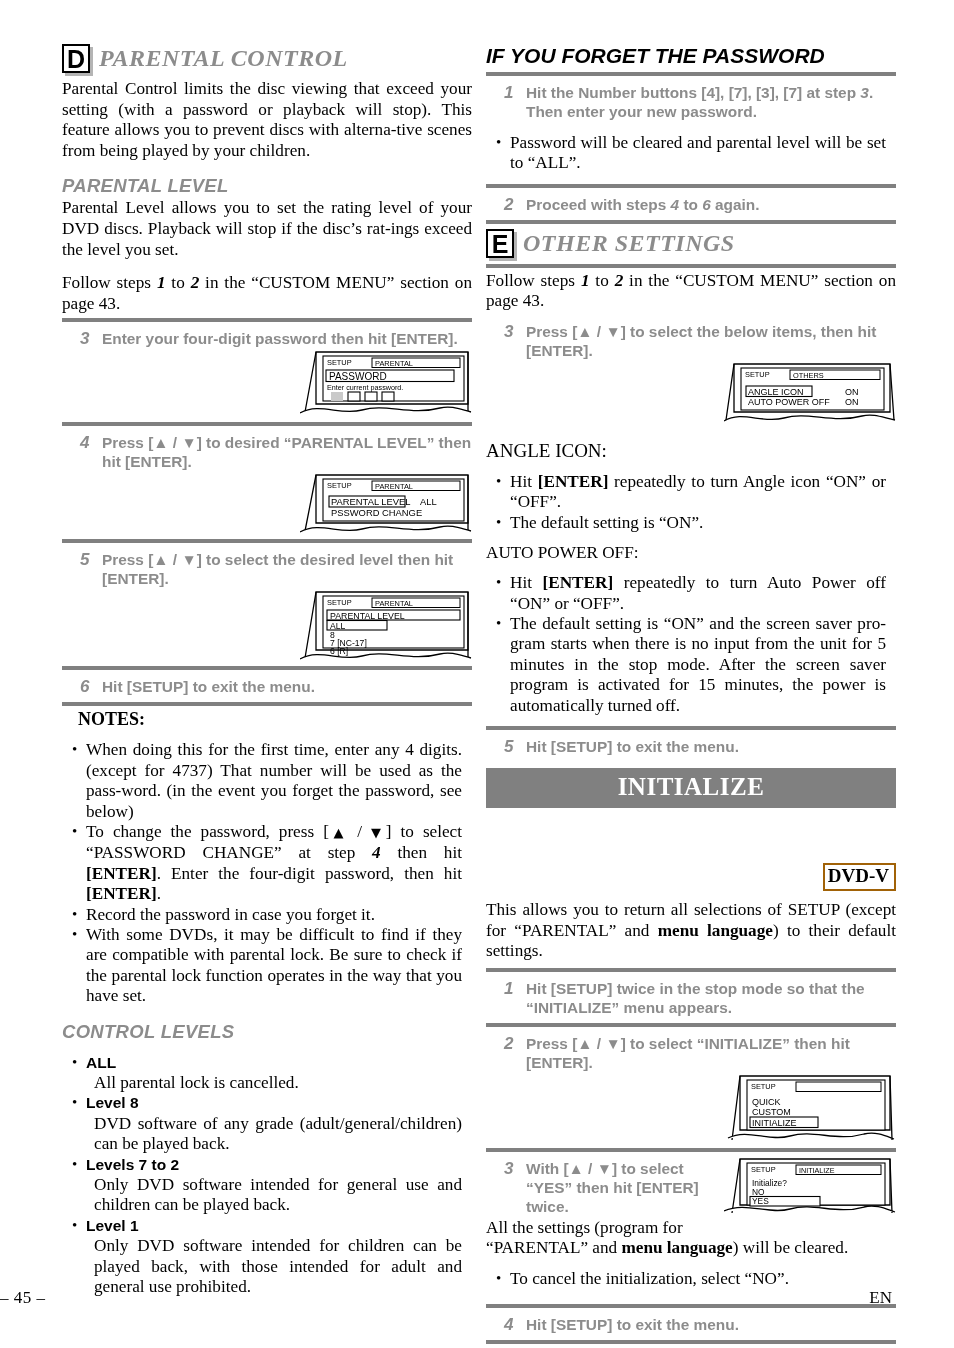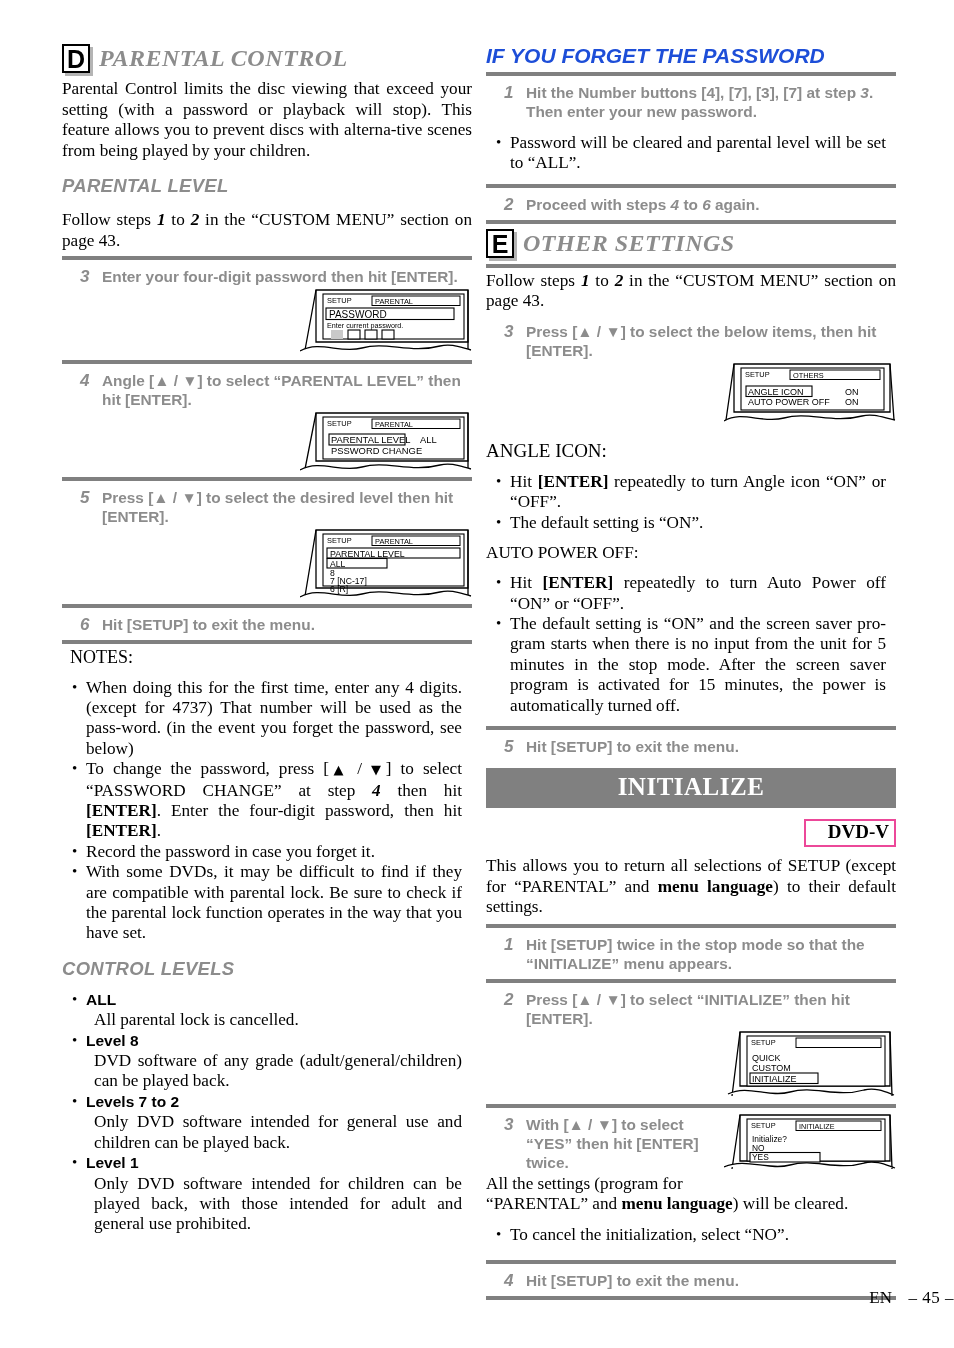--- a/index.html
+++ b/index.html
@@ -34,21 +34,21 @@
   }
   .sec-title {
     font-family: "Liberation Serif", serif;
     font-style: italic; font-weight: bold;
     font-size: 24px; color: #8c8c8c;
     letter-spacing: .5px;
   }
   .sec-title-sans {
     font-family: "Liberation Sans", sans-serif;
     font-style: italic; font-weight: bold;
-    font-size: 21px; color: #1d4ed8;
+    font-size: 21px; color: #000000;
     letter-spacing: 0px; margin: 0;
   }
   .sub-head {
     font-family: "Liberation Sans", sans-serif;
     font-style: italic; font-weight: bold;
     font-size: 18.5px; color: #8c8c8c;
     margin: 14px 0 1px 0; letter-spacing: .3px;
   }
 
   .rule { height: 4px; background: #808080; margin: 4px 0 3px 0; }
@@ -91,50 +91,50 @@
   }
   .lvl-name {
     font-family: "Liberation Sans", sans-serif;
     font-weight: bold; font-size: 15.5px;
   }
   .lvl-desc {
     display: block; padding-left: 8px;
     font-size: 17.2px; line-height: 20.4px;
   }
   .notes-title {
-    font-weight: normal; font-size: 18px; margin: 2px 0 1px 8px;
+    font-weight: bold; font-size: 18px; margin: 2px 0 1px 16px;
     font-family: "Liberation Serif", serif;
   }
 
   
   .screen { position: relative; }
   .screen svg { display: block; }
 
   .diagwrap { display: flex; justify-content: flex-end; }
 
   
   .banner {
     background: #808080; color: #ffffff;
     font-family: "Liberation Serif", serif;
     font-weight: bold; font-size: 25px;
     text-align: center; padding: 5px 0 7px 0;
     letter-spacing: .5px;
     margin-top: 10px;
   }
   .disc-badge {
-    display: inline-block; border: 2px solid #ec4899;
+    display: inline-block; border: 2px solid #a16207;
     font-family: "Liberation Serif", serif; font-weight: bold;
-    font-size: 19px; padding: 0px 5px 2px 22px; background: #fff;
+    font-size: 19px; padding: 0px 5px 2px 3px; background: #fff; margin-top: 44px;
   }
   .disc-row { text-align: right; margin: 11px 0 9px 0; }
 
   
   .footer { position: absolute; left: 0; top: 1288px; width: 954px; }
   .pageno {
-    position: absolute; left: 0; width: 954px; text-align: right;
+    position: absolute; left: 0; width: 954px; text-align: left;
     font-family: "Liberation Serif", serif; font-size: 17px;
     letter-spacing: .5px;
   }
   .enmark {
     position: absolute; right: 62px; top: 0;
     font-family: "Liberation Serif", serif; font-size: 17px; font-weight: normal;
   }
 
   .arrows { font-family: "DejaVu Sans", sans-serif; font-size: 13px; }
   .wrapflow { overflow: hidden; }
@@ -148,20 +148,21 @@
   <div class="col col-left">
 
     <div class="sec-head">
       <span class="badge">D</span>
       <span class="sec-title">PARENTAL CONTROL</span>
     </div>
 
     <p class="body">Parental Control limits the disc viewing that exceed your setting (with a password or playback will stop). This feature allows you to prevent discs with alterna-tive scenes from being played by your children.</p>
 
     <div class="sub-head">PARENTAL LEVEL</div>
+    <p class="body">Parental Level allows you to set the rating level of your DVD discs. Playback will stop if the disc’s rat-ings exceed the level you set.</p>
 
     <p class="body gap"><span>Follow steps </span><span class="it">1</span><span> to </span><span class="it">2</span><span> in the “CUSTOM MENU” section on page 43.</span></p>
 
     <div class="rule"></div>
     <div class="step">
       <span class="num">3</span>
       <span class="txt">Enter your four-digit password then hit [ENTER].</span>
     </div>
     <div class="diagwrap">
       <div class="screen">
@@ -180,21 +181,21 @@
           <rect x="48" y="42" width="12" height="9" fill="#fff" stroke="#000" stroke-width="1.1"></rect>
           <rect x="65" y="42" width="12" height="9" fill="#fff" stroke="#000" stroke-width="1.1"></rect>
           <rect x="82" y="42" width="12" height="9" fill="#fff" stroke="#000" stroke-width="1.1"></rect>
         </svg>
       </div>
     </div>
 
     <div class="rule"></div>
     <div class="step">
       <span class="num">4</span>
-      <span class="txt">Angle [▲ / ▼] to select “PARENTAL LEVEL” then hit [ENTER].</span>
+      <span class="txt">Press [▲ / ▼] to desired “PARENTAL LEVEL” then hit [ENTER].</span>
     </div>
     <div class="diagwrap">
       <div class="screen">
         <svg width="172" height="62" viewBox="0 0 172 62">
           <path d="M16 2 H168 V50 H16 Z" fill="#fff" stroke="#000" stroke-width="1.3"></path>
           <path d="M16 2 L5 58 M168 2 L168 58" stroke="#000" stroke-width="1.3" fill="none"></path>
           <path d="M0 59 C20 48, 40 62, 62 56 C86 49, 110 62, 140 54 C152 51, 162 56, 171 58" stroke="#000" stroke-width="1.3" fill="#fff"></path>
           <rect x="23" y="6" width="141" height="42" fill="#fff" stroke="#000" stroke-width="1.1"></rect>
           <text x="27" y="15" font-family="Liberation Sans, sans-serif" font-size="7.4" fill="#000">SETUP</text>
           <rect x="72" y="8" width="88" height="9.5" fill="#fff" stroke="#000" stroke-width="1"></rect>

